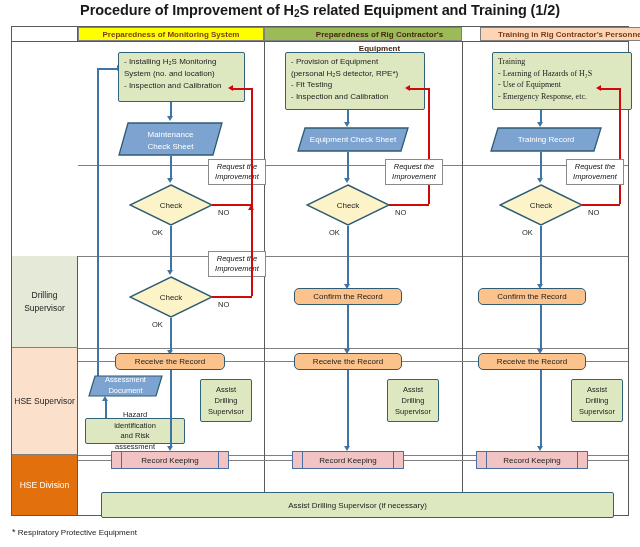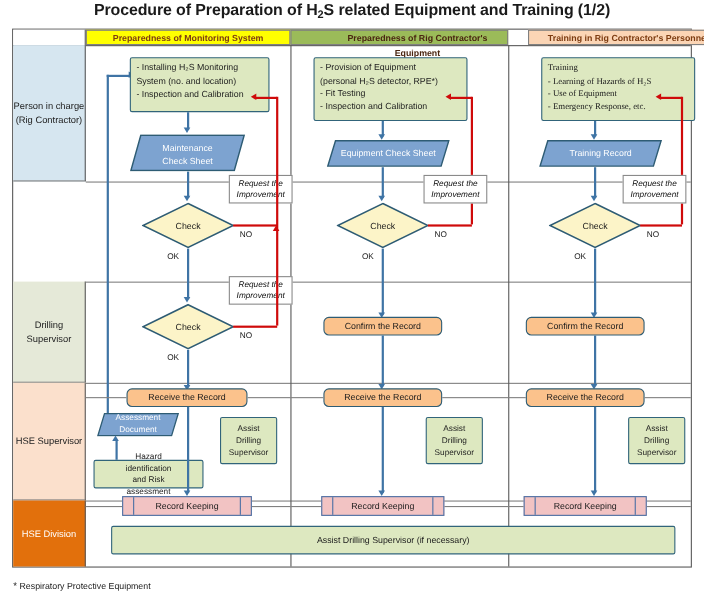--- a/index.html
+++ b/index.html
@@ -74,39 +74,33 @@
 
   .band{position:absolute;box-sizing:border-box;background:#DDE8C0;border:1.3px solid #31647A;border-radius:2px;
         display:flex;align-items:center;justify-content:center;font-size:8px;color:#1b1b1b;}
 </style>
 </head>
 <body>
 
 <div id="root">
 
   <div class="title">
-    <span>Procedure of Preparation of H</span><sub>2</sub><span>S related Equipment and Training (1/2)</span>
+    <span>Procedure of Improvement of H</span><sub>2</sub><span>S related Equipment and Training (1/2)</span>
   </div>
 
   <div class="frame"></div>
 
   <div class="hdr c1" style="left:78px;width:186px;">Preparedness of Monitoring System</div>
   <div class="hdr c2" style="left:264px;width:198px;">Preparedness of Rig Contractor's Equipment</div>
   <div class="hdr c3" style="left:480px;width:166px;padding-left:16px;">Training in Rig Contractor's Personnel</div>
 
   <div class="hline" style="left:12px;top:41px;width:616px;background:#595959;"></div>
 
   <div style="position:absolute;left:12px;top:27px;width:66px;height:14px;background:#fff;border-right:1px solid #595959;box-sizing:border-box;"></div>
 
-  <div class="rowlab" style="top:41px;width:66px;height:124px;background:#D6E6F0;">
-    <div>
-      <div>Person in charge</div>
-      <div>(Rig Contractor)</div>
-    </div>
-  </div>
   <div class="rowlab" style="top:256px;width:66px;height:92px;background:#E5E9D8;">
     <div>Drilling Supervisor</div>
   </div>
   <div class="rowlab" style="top:348px;width:66px;height:107px;background:#FBE0CC;">
     <div>HSE Supervisor</div>
   </div>
   <div class="rowlab" style="top:455px;width:66px;height:60px;background:#E2700C;color:#fff;border-bottom:none;">
     <div>HSE Division</div>
   </div>
 
@@ -381,19 +375,19 @@
   <div class="rec" style="left:476px;top:451px;width:112px;height:18px;">
     <div class="sidecell"></div>
       <div class="bar"></div>
     <div class="mid">Record Keeping</div>
     <div class="bar"></div>
       <div class="sidecell"></div>
   </div>
   <div class="hline" style="left:462px;top:460px;width:14px;"></div>
   <div class="hline" style="left:588px;top:460px;width:40px;"></div>
 
-  <div class="band" style="left:101px;top:478px;width:513px;height:26px;">Assist Drilling Supervisor (if necessary)</div>
+  <div class="band" style="left:101px;top:492px;width:513px;height:26px;">Assist Drilling Supervisor (if necessary)</div>
 
   <div class="footnote">
     <span class="star">*</span><span> Respiratory Protective Equipment</span>
   </div>
 
 </div>
 
 </body></html>

